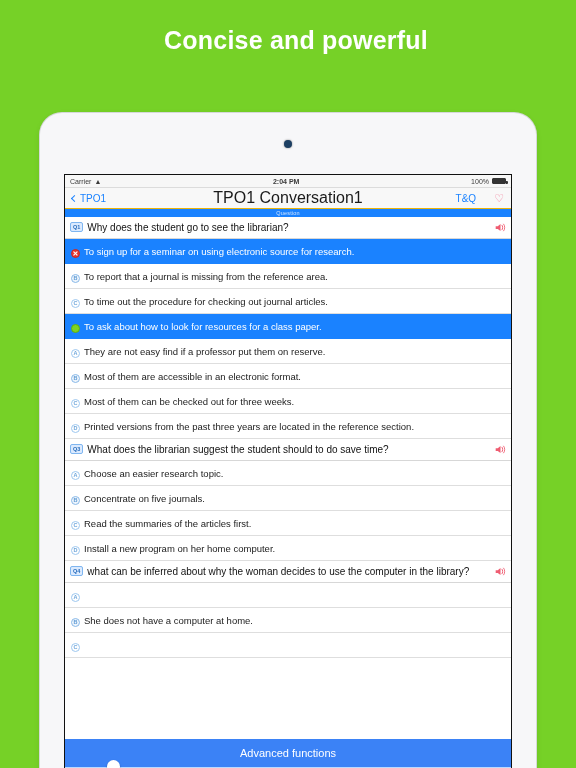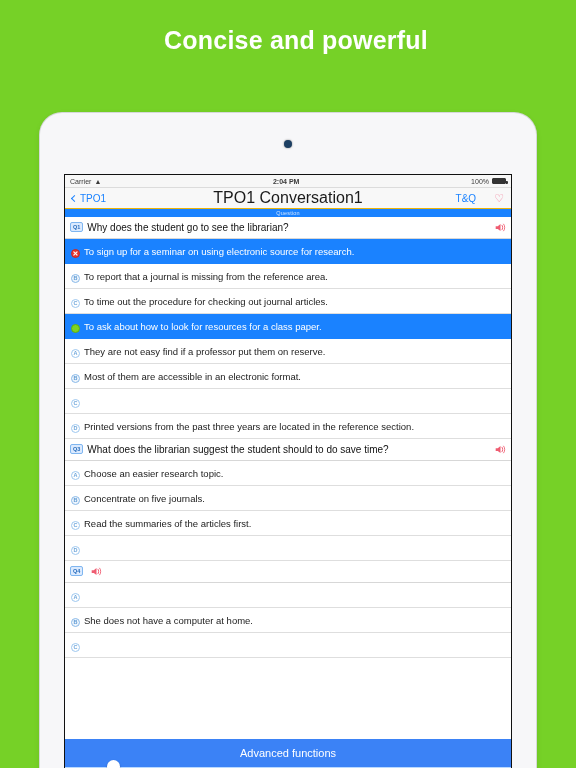--- a/index.html
+++ b/index.html
@@ -236,20 +236,21 @@
           <div class="opt-row">
             <span class="marker plain">A</span>
             <span class="opt-text">They are not easy find if a professor put them on reserve.</span>
           </div>
           <div class="opt-row">
             <span class="marker plainb">B</span>
             <span class="opt-text">Most of them are accessible in an electronic format.</span>
           </div>
           <div class="opt-row">
             <span class="marker plain">C</span>
+            <span class="opt-text">Most of them can be checked out for three weeks.</span>
           </div>
           <div class="opt-row">
             <span class="marker plain">D</span>
             <span class="opt-text">Printed versions from the past three years are located in the reference section.</span>
           </div>
           <div class="q-row">
             <span class="q-badge">Q3</span>
             <span class="q-text">What does the librarian suggest the student should to do save time?</span>
             <span class="speaker">
               <svg width="11" height="11" viewBox="0 0 16 16">
@@ -266,23 +267,25 @@
           <div class="opt-row">
             <span class="marker plainb">B</span>
             <span class="opt-text">Concentrate on five journals.</span>
           </div>
           <div class="opt-row">
             <span class="marker plain">C</span>
             <span class="opt-text">Read the summaries of the articles first.</span>
           </div>
           <div class="opt-row">
             <span class="marker plain">D</span>
+            <span class="opt-text">Install a new program on her home computer.</span>
           </div>
           <div class="q-row">
             <span class="q-badge">Q4</span>
+            <span class="q-text">what can be inferred about why the woman decides to use the computer in the library?</span>
             <span class="speaker">
               <svg width="11" height="11" viewBox="0 0 16 16">
                 <path d="M1 6h3l4-3.2v10.4L4 10H1z" fill="#ef5d72"></path>
                 <path d="M10.2 4.6c1.4 1 1.4 5.8 0 6.8" stroke="#ef5d72" stroke-width="1.4" fill="none" stroke-linecap="round"></path>
                 <path d="M12.6 3c2.1 1.7 2.1 8.3 0 10" stroke="#ef5d72" stroke-width="1.3" fill="none" stroke-linecap="round"></path>
               </svg>
             </span>
           </div>
           <div class="opt-row">
             <span class="marker plain">A</span>

